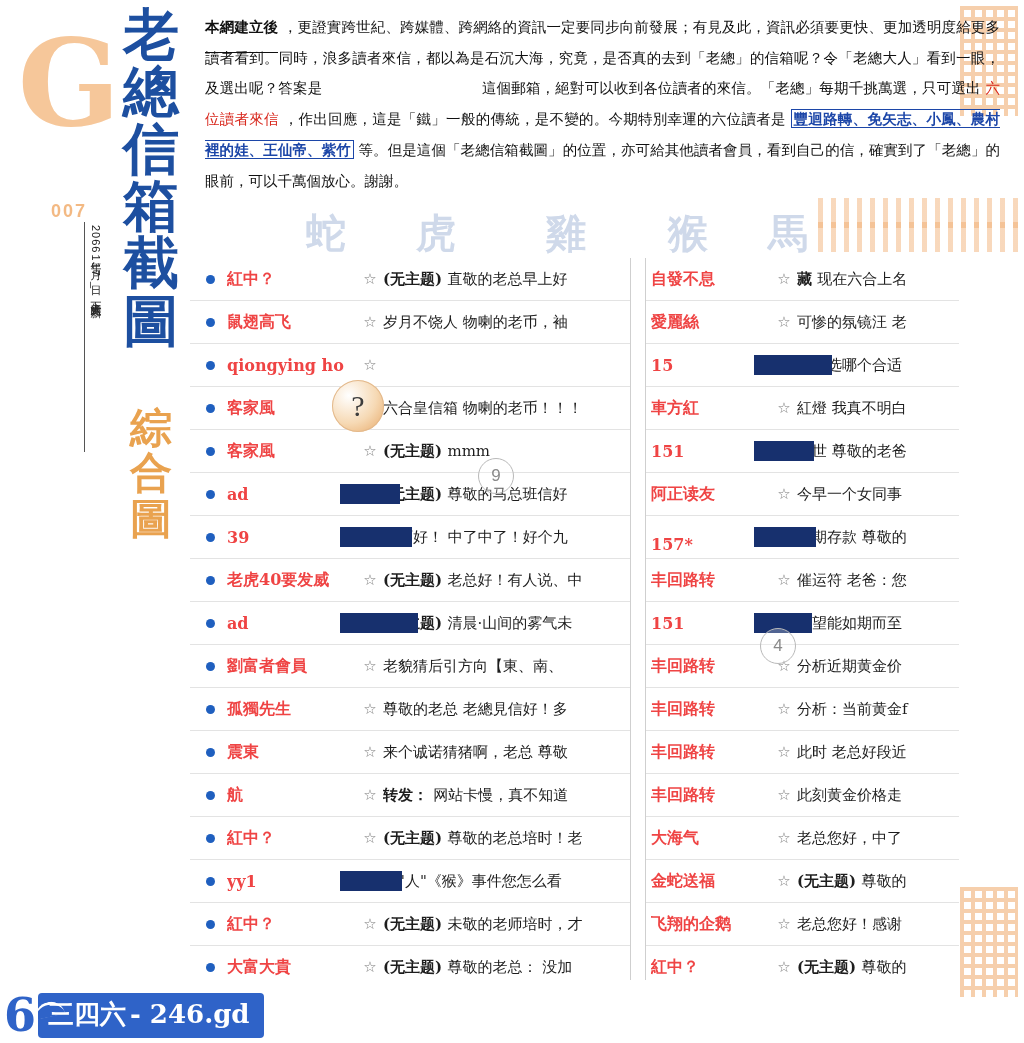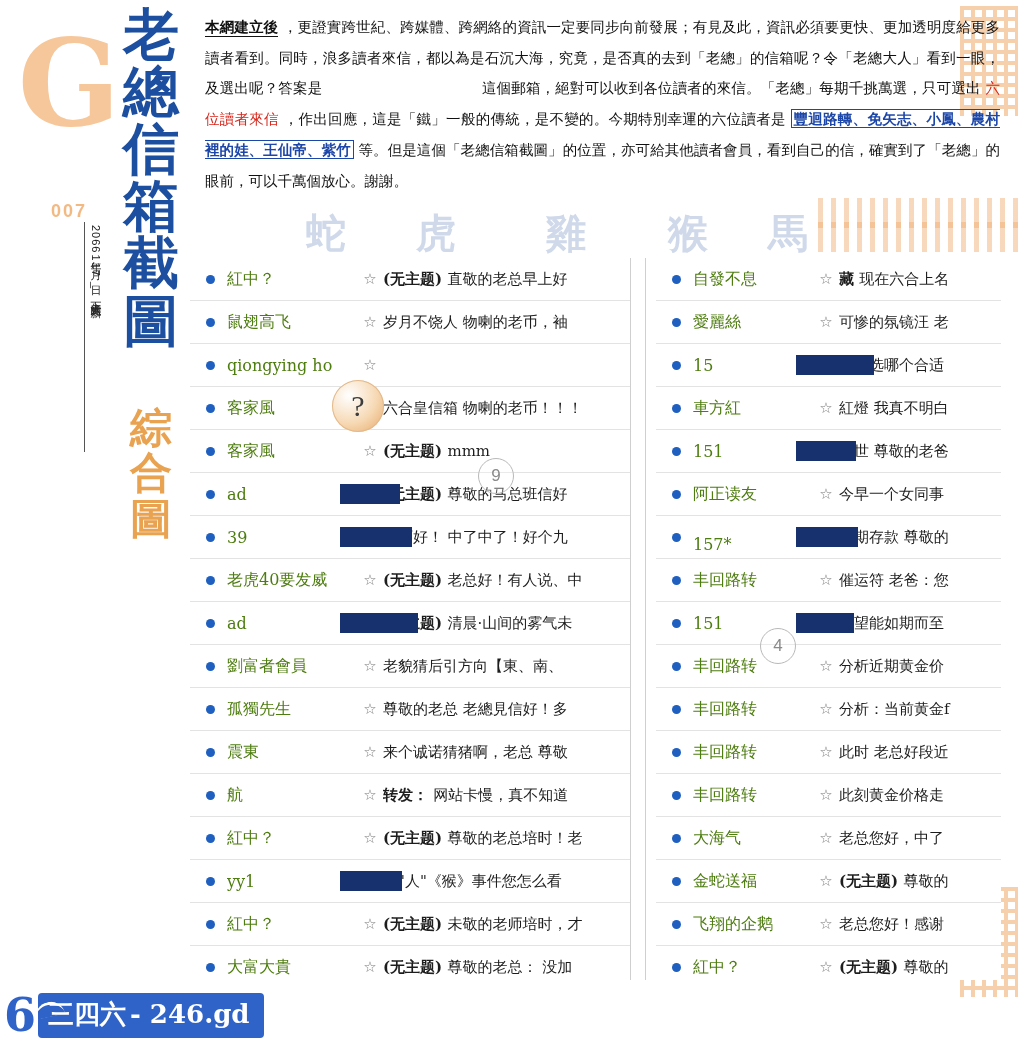--- a/index.html
+++ b/index.html
@@ -66,21 +66,21 @@
   }
   .vrule { position:absolute; left:84px; top:222px; width:1px; height:230px; background:#555; }
 
   
   .article {
     position:absolute; left:205px; top:12px; width:795px;
     font-family:"DejaVu Serif", serif;
     font-size:14.5px; color:#111; line-height:2.12;
     text-align:justify;
   }
-  .article .lead { font-weight:bold; border-bottom:1px solid #111; padding-bottom:1px; }
+  .article .lead { font-weight:bold; border-bottom:1px solid #111; padding-bottom:17px; }
   .article .red { color:#d8261b; }
   .article .boxed {
     color:#1c46a8; border:1px solid #1c46a8; padding:0 2px; font-weight:bold;
   }
   .article .gap { display:inline-block; width:150px; }
 
   
   .zodiac-band {
     position:absolute; left:268px; top:206px; width:580px; height:52px;
   }
@@ -97,35 +97,35 @@
   #z3 { left:400px; }
   #z4 { left:500px; }
 
   
   .pane {
     position:absolute; top:258px;
     background:#fff;
     overflow:hidden;
   }
   #pane-left  { left:190px; width:440px; height:722px; }
-  #pane-right { left:656px; width:345px; height:722px; }
+  #pane-right { left:614px; width:345px; height:722px; }
 
   .mail-row {
     position:relative; height:42px;
     border-bottom:1px solid #e3e3e3;
     display:flex; align-items:center;
   }
   .mail-row .dot {
     flex:0 0 auto; width:9px; height:9px; border-radius:50%;
     background:#1f5fbf; margin:0 12px 0 16px;
   }
   .mail-row .sender {
     flex:0 0 auto; width:130px;
     font-family:"DejaVu Serif", serif;
-    font-size:16px; font-weight:normal; color:#4d7c0f;
+    font-size:16px; font-weight:bold; color:#ef4444;
     white-space:nowrap; overflow:hidden;
     filter:blur(.35px);
   }
   .mail-row .star {
     flex:0 0 auto; width:26px; text-align:center;
     color:#7d7d7d; font-size:15px;
   }
   .mail-row .subject {
     flex:1 1 auto;
     font-family:"DejaVu Serif", serif;

